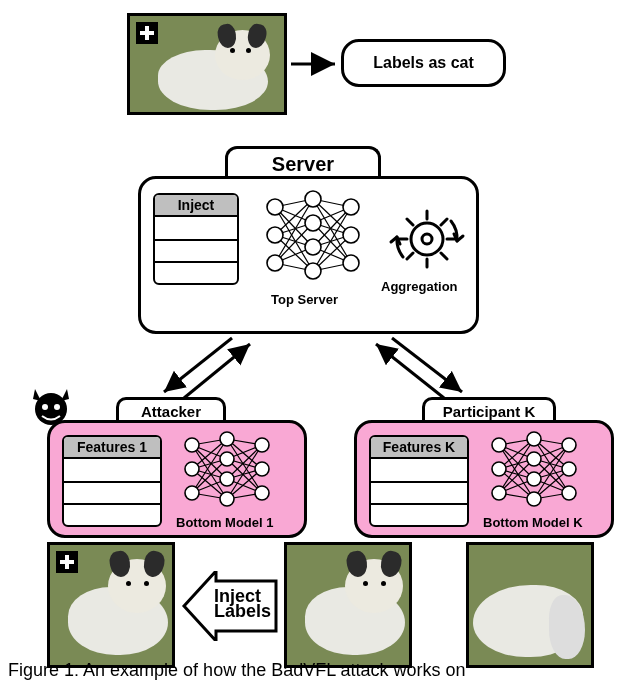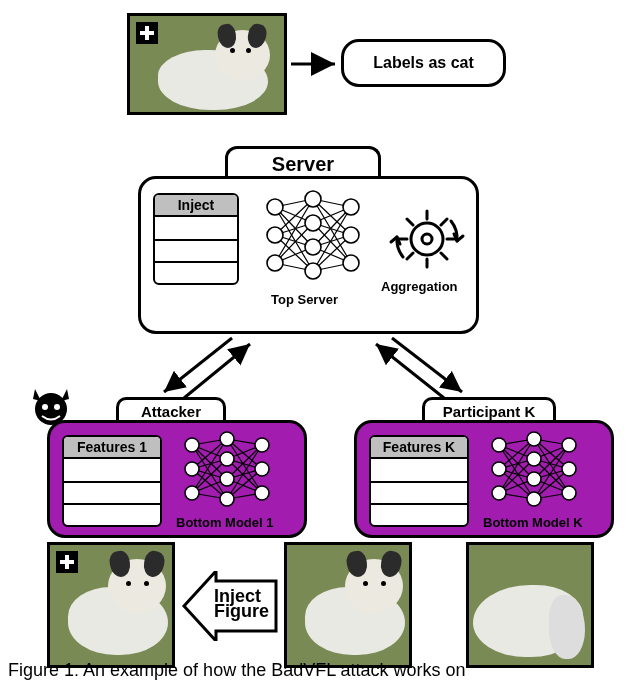--- a/index.html
+++ b/index.html
@@ -29,21 +29,21 @@
   .sub-rows div{height:22px;border-top:2px solid #000;}
   .sub-rows div:first-child{border-top:none;}
   .nn{position:absolute;}
   .nn circle{fill:#fff;stroke:#000;stroke-width:1.6;}
   .nn line{stroke:#000;stroke-width:1.2;}
   .caption{position:absolute;font-weight:700;font-size:13px;}
   .gear{position:absolute;}
   .gear svg{overflow:visible;}
   
   .node-tab{position:absolute;border:3px solid #000;border-bottom:none;border-top-left-radius:10px;border-top-right-radius:10px;background:#fff;display:flex;align-items:center;justify-content:center;font-weight:700;font-size:15px;height:26px;}
-  .node-box{position:absolute;border:3px solid #000;border-radius:18px;background:#a21caf;}
+  .node-box{position:absolute;border:3px solid #000;border-radius:18px;background:#f9a8d4;}
   
   .devil{position:absolute;left:27px;top:383px;width:48px;height:48px;}
   
   .dog-img.small{width:128px;height:126px;}
   
   .inject{position:absolute;left:180px;top:571px;width:100px;height:70px;}
   
   .biarrow{position:absolute;}
   
   .figline{position:absolute;left:8px;bottom:4px;font-size:18px;}
@@ -292,21 +292,21 @@
   <div class="trigger-mark">
         <span></span>
       </div>
 </div>
 
 <div class="inject">
   <svg width="100" height="70">
     <path d="M96 10 L36 10 L36 0 L4 35 L36 70 L36 60 L96 60 Z" fill="#fff" stroke="#000" stroke-width="3"></path>
   </svg>
   <div style="position:absolute;left:34px;top:18px;font-weight:700;font-size:18px;line-height:15px;text-align:left;">
-    <span>Inject</span><br><span>Figure</span>
+    <span>Inject</span><br><span>Labels</span>
   </div>
 </div>
 
 <div class="dog-img small" style="left:284px;top:542px;">
   <div class="dog-body" style="left:18px;top:42px;width:100px;height:68px;"></div>
   <div class="dog-head" style="left:58px;top:14px;width:58px;height:54px;"></div>
   <div class="dog-ear" style="left:60px;top:6px;width:20px;height:26px;transform:rotate(-10deg);"></div>
   <div class="dog-ear" style="left:94px;top:6px;width:20px;height:26px;transform:rotate(12deg);"></div>
   <div class="dog-eye" style="left:76px;top:36px;"></div>
       <div class="dog-eye" style="left:94px;top:36px;"></div>

